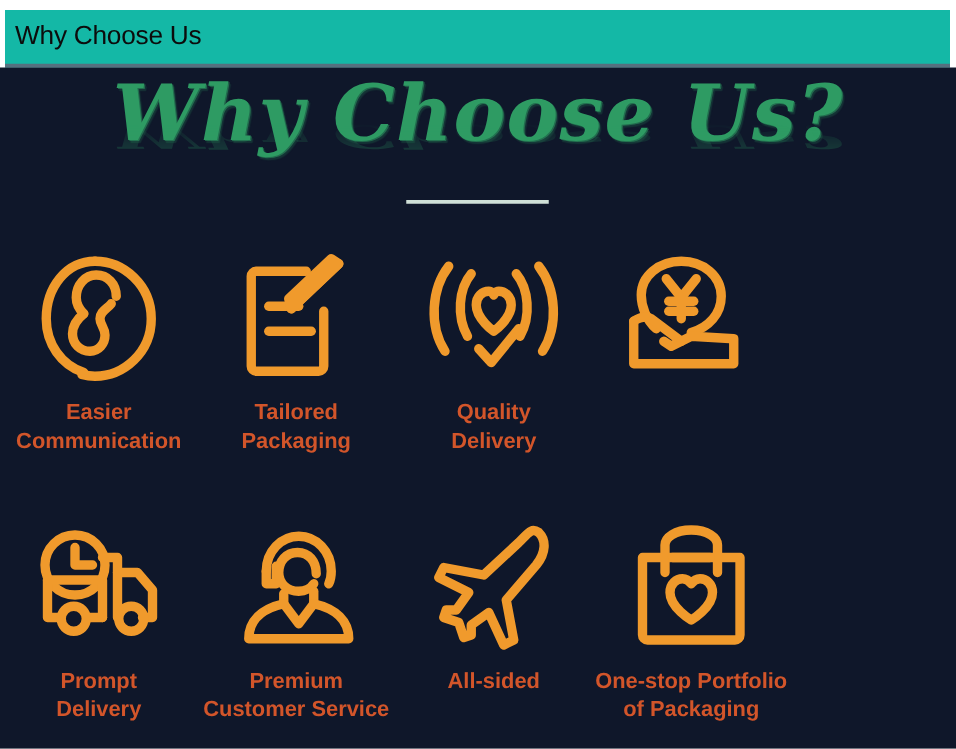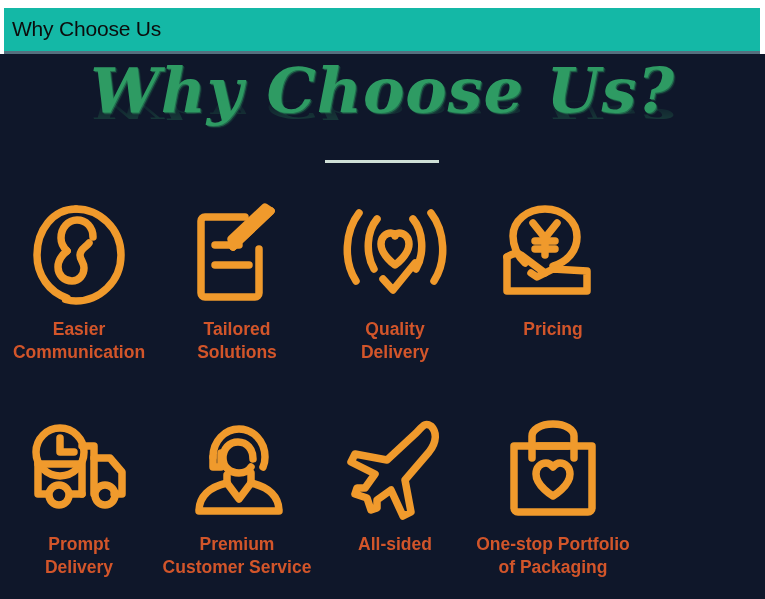--- a/index.html
+++ b/index.html
@@ -179,21 +179,21 @@
           <svg width="100" height="100" viewBox="0 0 100 100" fill="none" stroke="#F09A2C" stroke-width="7.5" stroke-linecap="round" stroke-linejoin="round">
             <path d="M72 44 V88 A4 4 0 0 1 68 92 H18 A4 4 0 0 1 14 88 V16 A4 4 0 0 1 18 12 H58"></path>
             <path d="M28 40 H52"></path>
             <path d="M28 60 H62"></path>
             <path d="M46 42 L84 6"></path>
             <path d="M46 42 L44 34 L78 2 L84 6 Z" fill="#F09A2C" stroke="#F09A2C"></path>
           </svg>
         </div>
         <div class="cell-label">
           <span>Tailored</span>
-          <span class="l2">Solutions</span>
+          <span class="l2">Packaging</span>
         </div>
       </div>
 
       <div class="cell">
         <div class="cell-icon">
           <svg width="104" height="100" viewBox="0 0 104 100" fill="none" stroke="#F09A2C" stroke-width="7.5" stroke-linecap="round" stroke-linejoin="round">
             <path d="M34 14 C24 26 22 48 31 64"></path>
             <path d="M16 8 C2 26 0 56 13 76"></path>
             <path d="M70 14 C80 26 82 48 73 64"></path>
             <path d="M88 8 C102 26 104 56 91 76"></path>
@@ -215,21 +215,20 @@
                      C76 44 66 55 52 59"></path>
             <path d="M32 16 L44 31 L56 16"></path>
             <path d="M44 31 V48"></path>
             <path d="M34 34 H54"></path>
             <path d="M34 42 H54"></path>
             <path d="M6 50 C6 50 14 44 20 48 L44 66 L36 70 L30 66"></path>
             <path d="M6 50 V84 H86 V64 L52 62 L44 66"></path>
           </svg>
         </div>
         <div class="cell-label">
-          <span class="l2">Pricing</span>
         </div>
       </div>
 
     </div>
 
     <div class="grid-row" id="grid-row-1">
 
       <div class="cell">
         <div class="cell-icon">
           <svg width="106" height="92" viewBox="0 0 106 92" fill="none" stroke="#F09A2C" stroke-width="7.5" stroke-linecap="round" stroke-linejoin="round">

